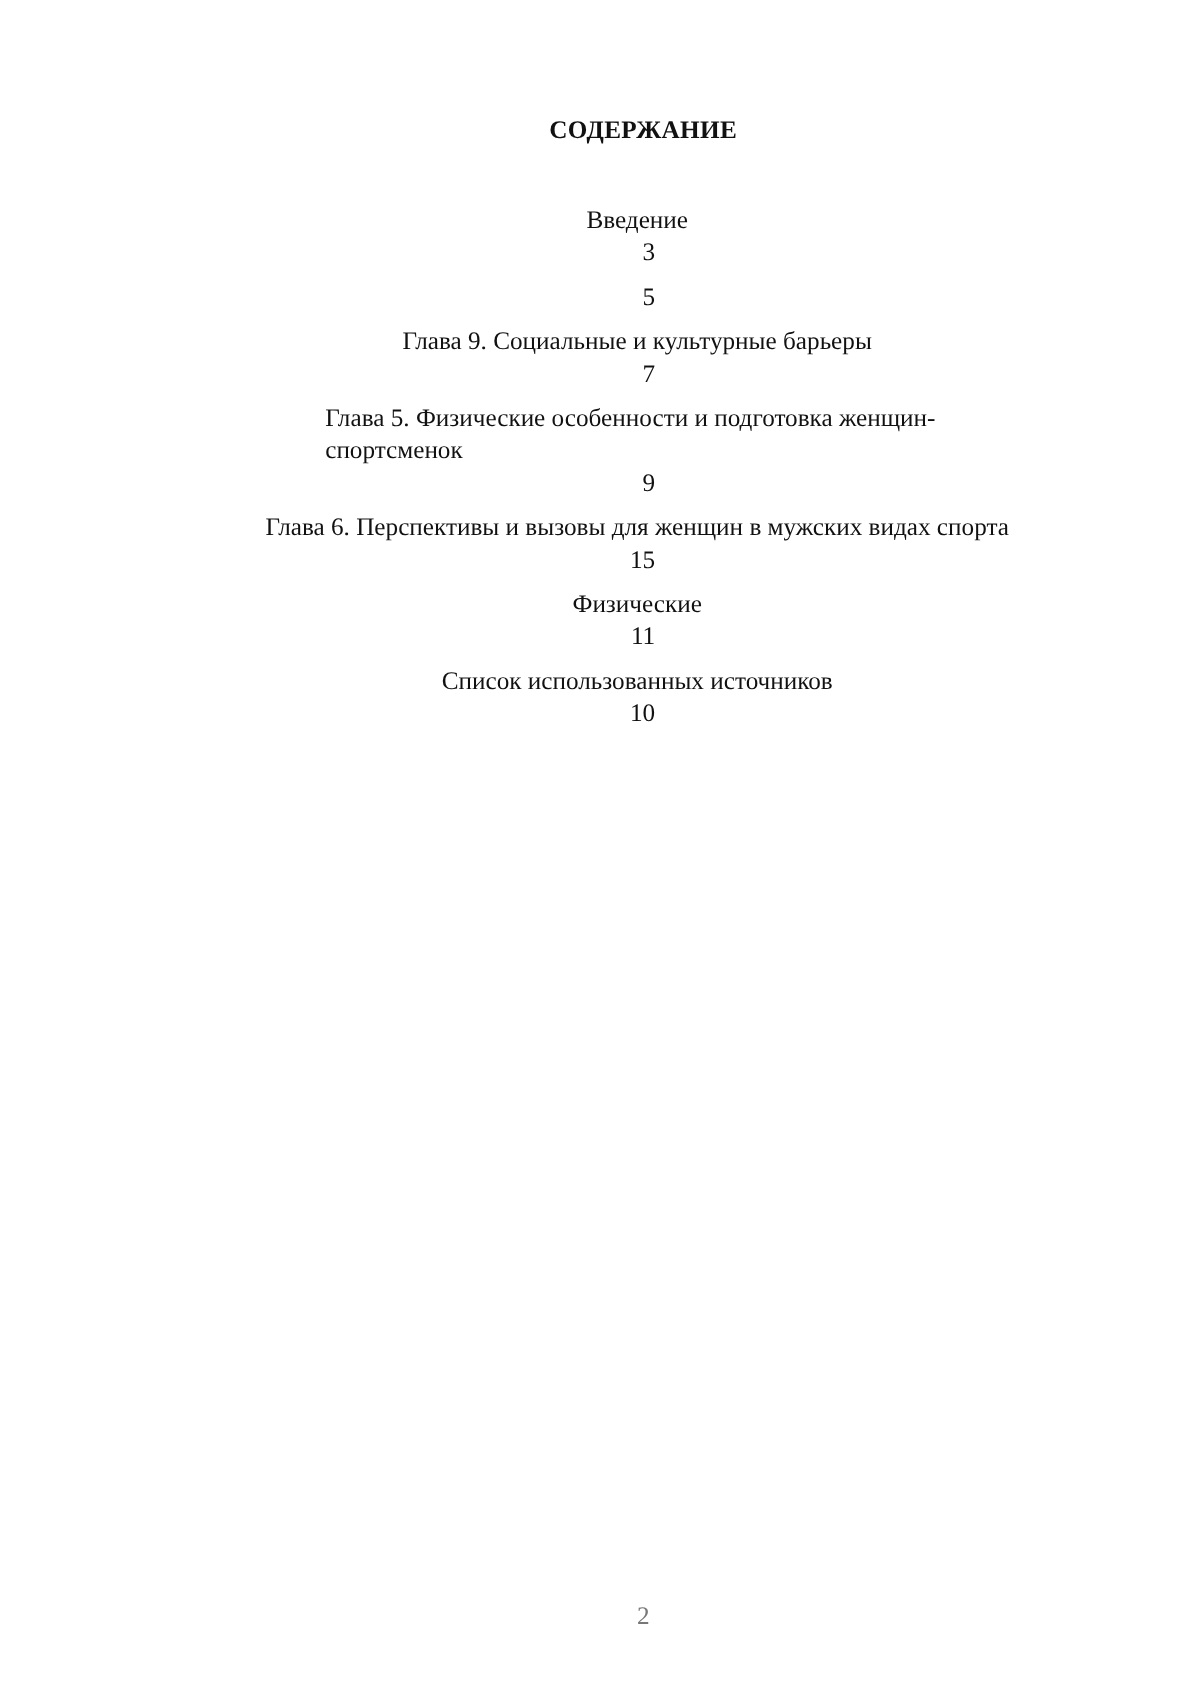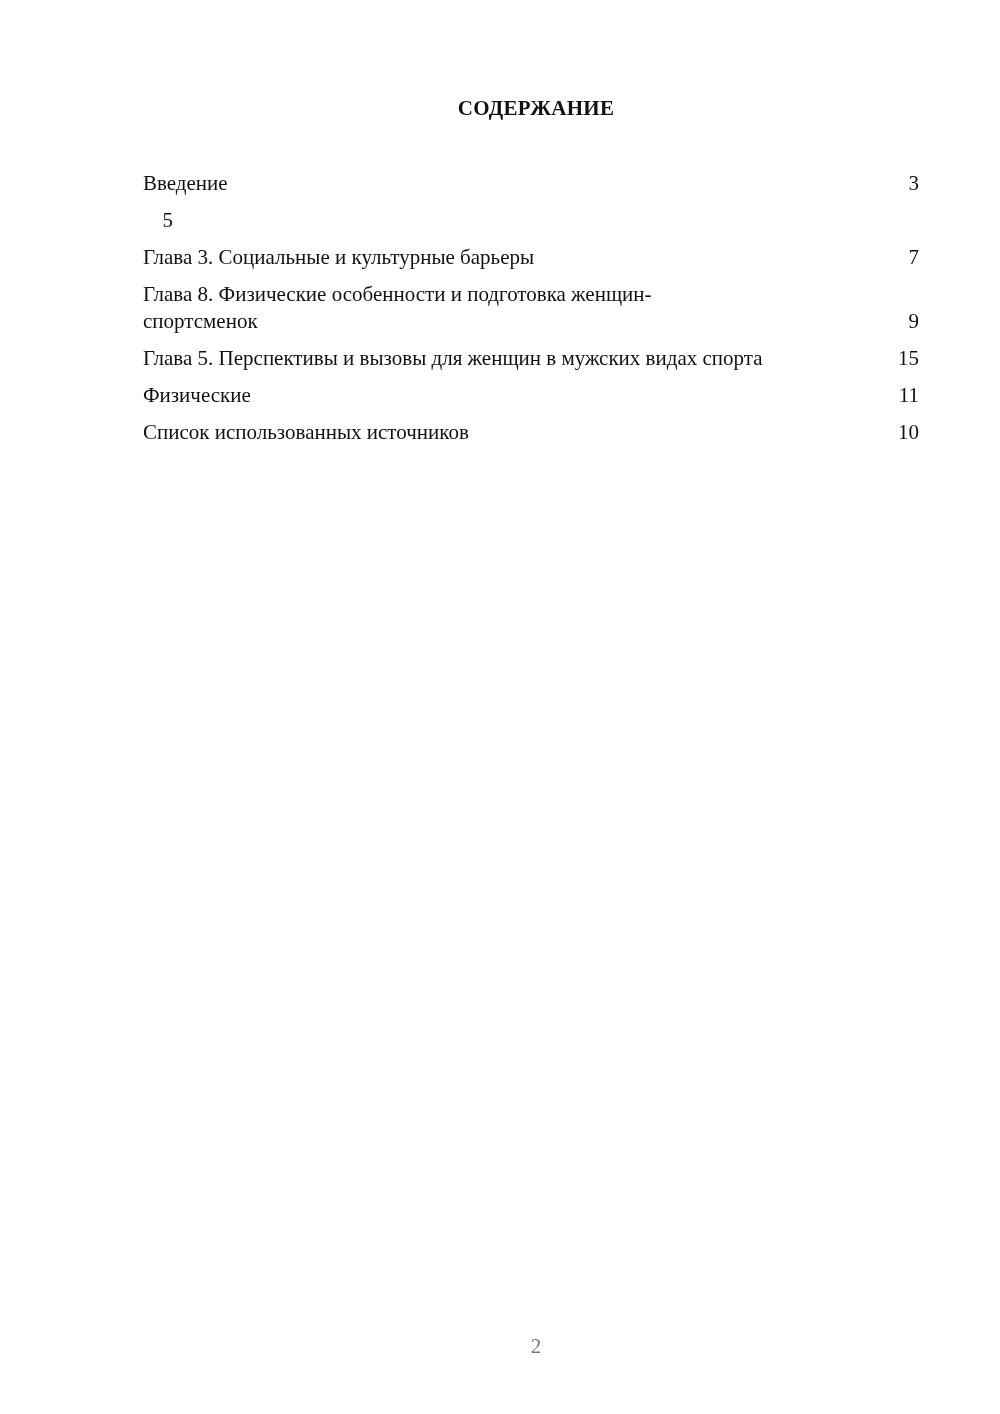--- a/index.html
+++ b/index.html
@@ -1,50 +1,50 @@
 <!DOCTYPE html>
 <html><head>
 <meta charset="utf-8">
 <style>
   html, body { margin:0; padding:0; background:#ffffff; }
   body { width:1000px; height:1414px; position:relative; overflow:hidden;
          font-family:"Liberation Serif", "DejaVu Serif", serif; color:#111; }
   .title { position:absolute; top:96px; left:0; width:1072px; text-align:center;
            font-weight:bold; font-size:21px; letter-spacing:0.3px; }
   .toc { position:absolute; top:170px; left:143px; width:776px; }
-  .entry { display:flex; align-items:flex-end; justify-content:space-between;
-           font-size:21px; line-height:27px; margin-bottom:10px; }
+  .entry { display:flex; align-items:center; justify-content:space-between;
+           font-size:21px; line-height:27px; margin-bottom:10px;flex-direction:column; }
   .entry .label { max-width:690px; }
   .entry .page { text-align:right; min-width:30px; }
   .pagenum { position:absolute; top:1334px; left:0; width:1072px; text-align:center;
              font-size:21px; color:#777; }
 </style>
 </head>
 <body>
 
 <div class="title">СОДЕРЖАНИЕ</div>
 
 <div class="toc">
   <div class="entry">
     <span class="label">Введение</span>
     <span class="page">3</span>
   </div>
   <div class="entry">
     <span class="page">5</span>
   </div>
   <div class="entry">
-    <span class="label">Глава 3. Социальные и культурные барьеры</span>
+    <span class="label">Глава 9. Социальные и культурные барьеры</span>
     <span class="page">7</span>
   </div>
   <div class="entry">
-    <span class="label" style="max-width:520px">Глава 8. Физические особенности и подготовка женщин-спортсменок</span>
+    <span class="label" style="max-width:520px">Глава 5. Физические особенности и подготовка женщин-спортсменок</span>
     <span class="page">9</span>
   </div>
   <div class="entry">
-    <span class="label" style="max-width:670px">Глава 5. Перспективы и вызовы для женщин в мужских видах спорта</span>
+    <span class="label" style="max-width:670px">Глава 6. Перспективы и вызовы для женщин в мужских видах спорта</span>
     <span class="page">15</span>
   </div>
   <div class="entry">
     <span class="label">Физические</span>
     <span class="page">11</span>
   </div>
   <div class="entry">
     <span class="label">Список использованных источников</span>
     <span class="page">10</span>
   </div>

